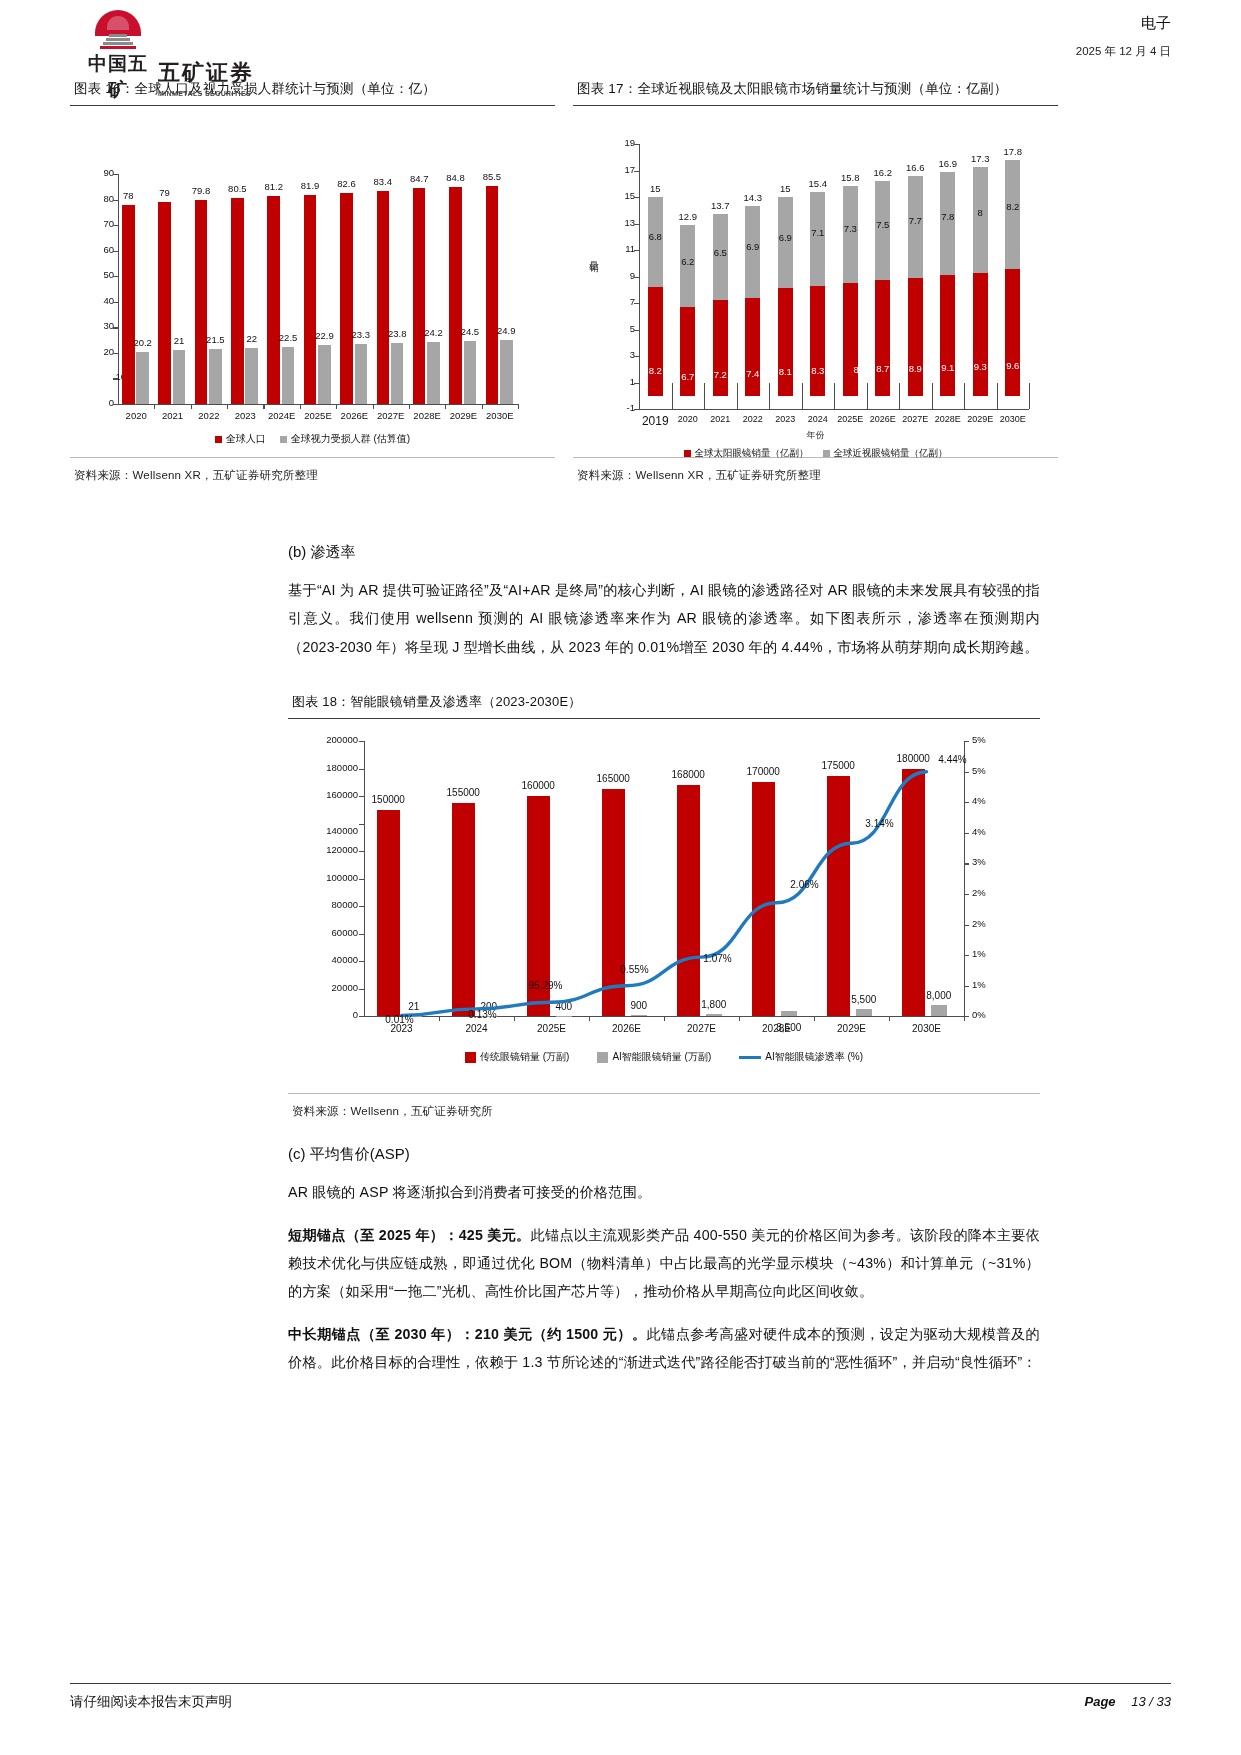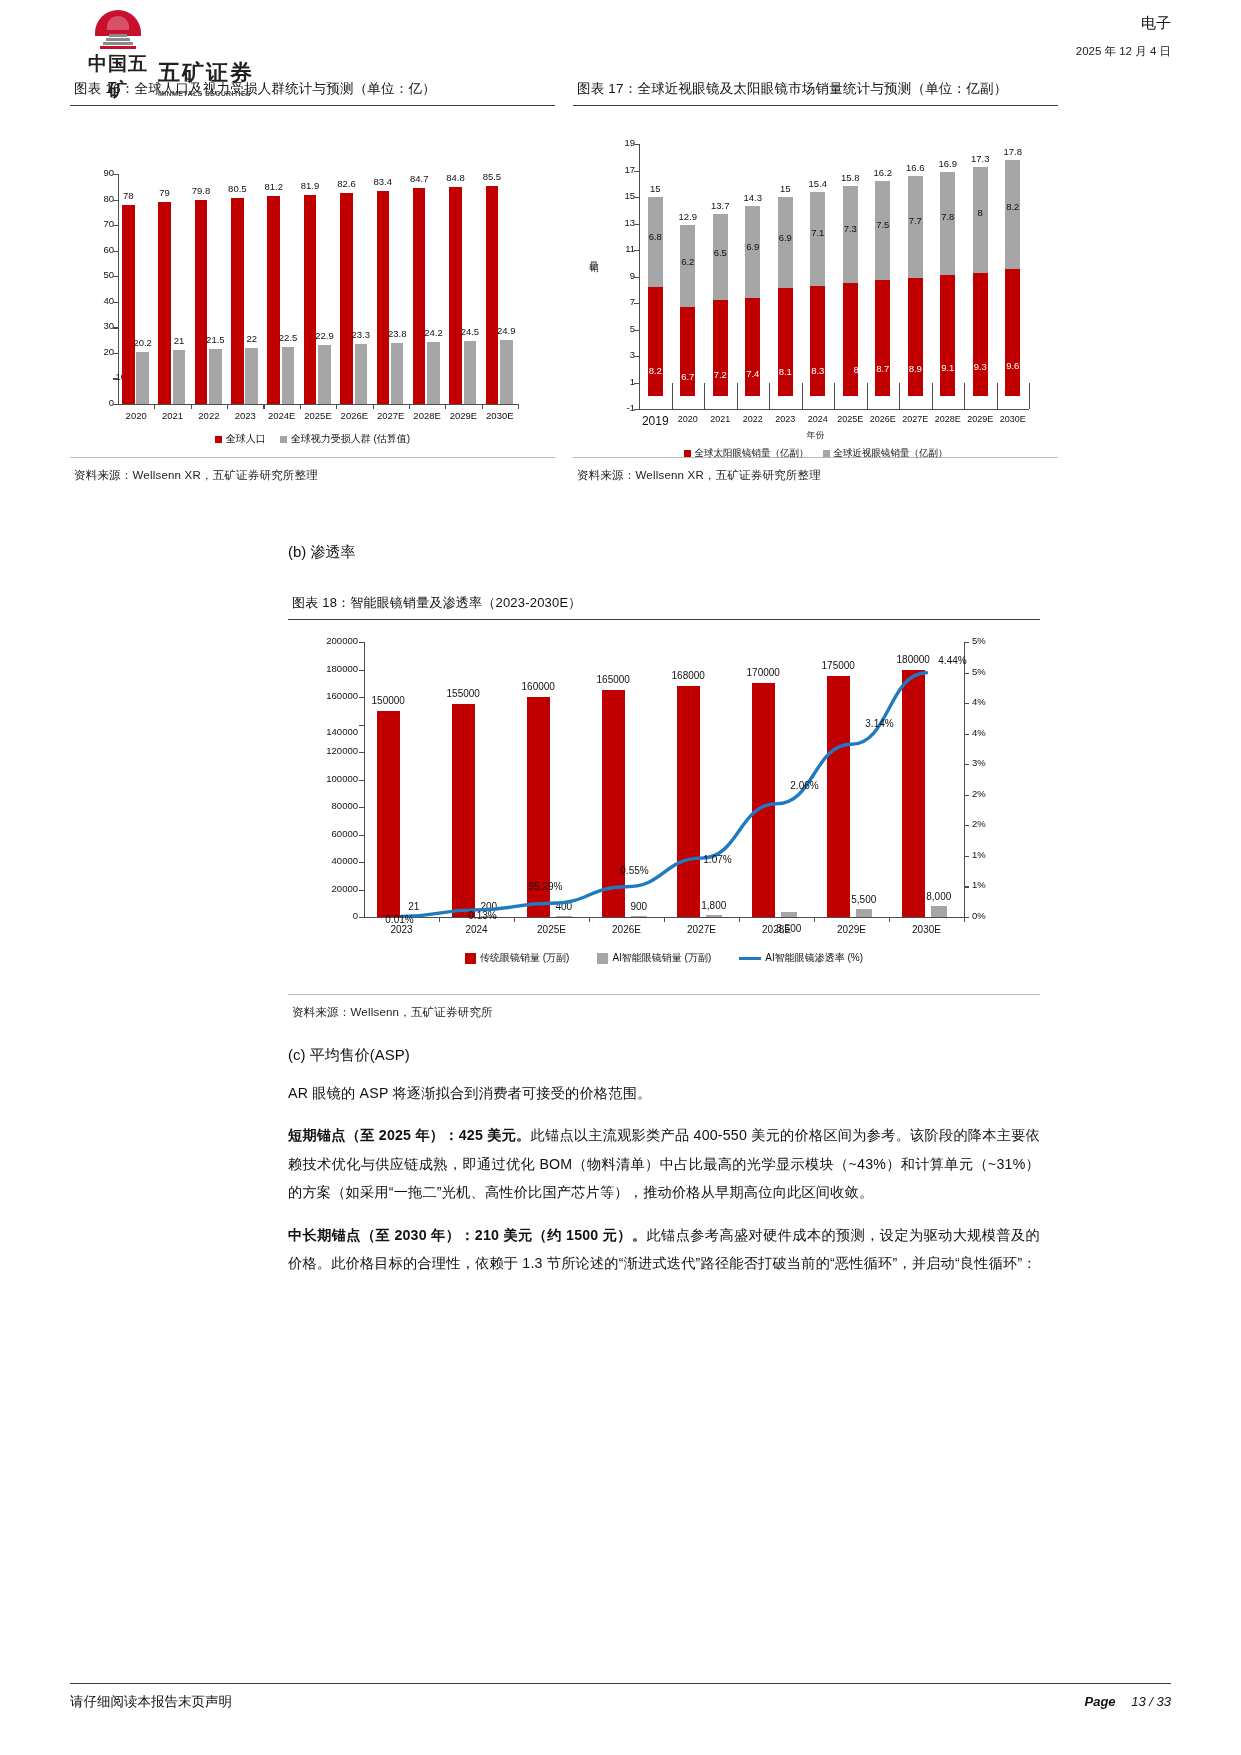--- a/index.html
+++ b/index.html
@@ -336,20 +336,21 @@
             <div style="position:absolute;left:0;top:323px;width:485px;text-align:center;font-size:9px;">年份</div>
             <div class="legend" style="left:0;top:341px;font-size:9.5px;"><span class="lg-item"><span class="lg-sw" style="background:#c00000;"></span><span>全球太阳眼镜销量（亿副）</span></span><span class="lg-item"><span class="lg-sw" style="background:#a6a6a6;"></span><span>全球近视眼镜销量（亿副）</span></span></div>
           </div>
       </div>
       <div class="fig-src">资料来源：Wellsenn XR，五矿证券研究所整理</div>
     </div>
   </div>
 
   <div style="margin-top:60px;">
     <div class="sec-h">(b) 渗透率</div>
+    <p class="para">基于“AI 为 AR 提供可验证路径”及“AI+AR 是终局”的核心判断，AI 眼镜的渗透路径对 AR 眼镜的未来发展具有较强的指引意义。我们使用 wellsenn 预测的 AI 眼镜渗透率来作为 AR 眼镜的渗透率。如下图表所示，渗透率在预测期内（2023-2030 年）将呈现 J 型增长曲线，从 2023 年的 0.01%增至 2030 年的 4.44%，市场将从萌芽期向成长期跨越。</p>
   </div>
 
   <div class="fig18">
     <div class="fig-title">图表 18：智能眼镜销量及渗透率（2023-2030E）</div>
     <div class="fig18-body">
       <div id="c18plot" class="plot" style="position:absolute;left:0;top:0;width:752px;height:375px;">
           <div class="axis-line" style="left:76px;top:22px;width:1.2px;height:275px;"></div>
           <div class="axis-line" style="left:676px;top:22px;width:1.2px;height:275px;"></div>
           <div class="axis-line" style="left:76px;top:297px;width:600px;height:1.2px;"></div>
           <div class="tick-lbl" style="left:18px;top:290px;width:52px;font-size:9.5px;">0</div>

